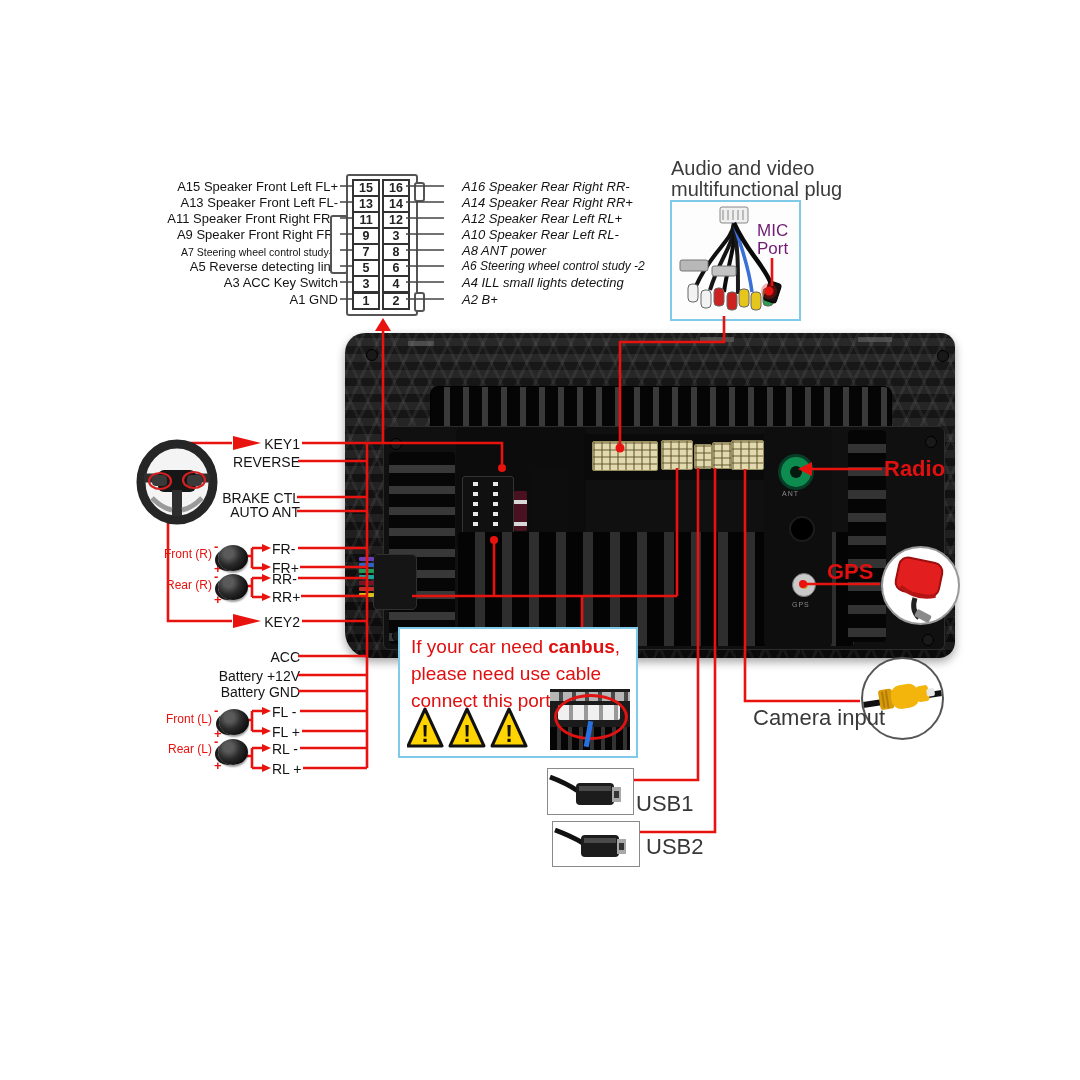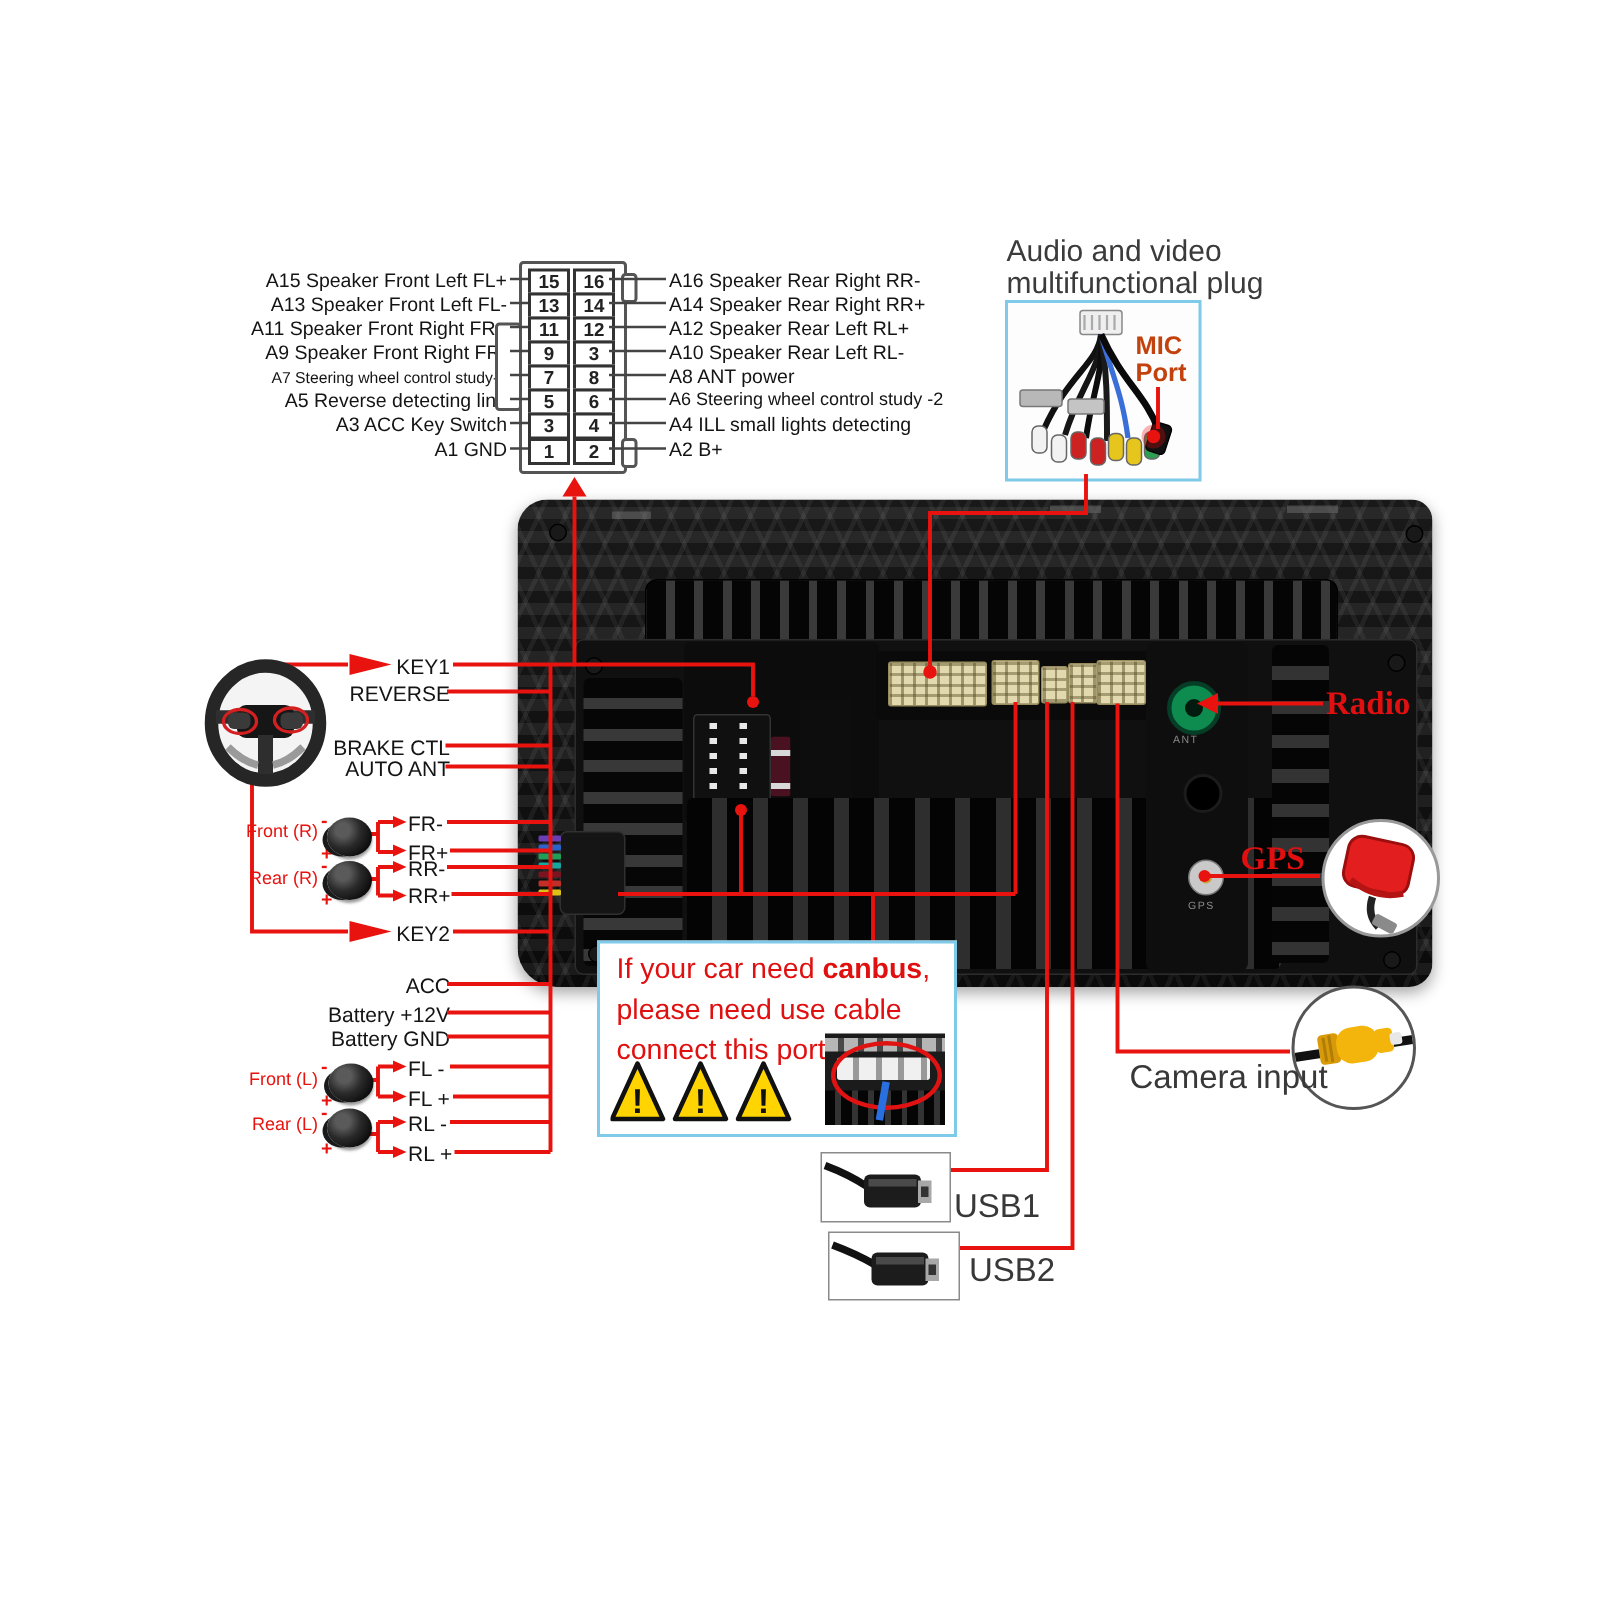--- a/index.html
+++ b/index.html
@@ -8,34 +8,34 @@
   html,body{margin:0;padding:0;background:#fff;}
   #stage{position:relative;width:1080px;height:1080px;background:#fff;overflow:hidden;
          font-family:"Liberation Sans",sans-serif;}
   .a{position:absolute;}
   .t{position:absolute;white-space:nowrap;}
   
   .title{left:0;right:0;top:34px;text-align:center;font-size:62px;font-weight:bold;
          letter-spacing:1px;color:var(--navy);}
   
   .pl{left:96px;width:242px;text-align:right;font-size:13px;color:var(--ink);}
-  .pr{left:446px;font-size:13px;color:var(--ink);}
+  .pr{left:462px;font-size:13px;color:var(--ink);font-style:italic;}
   .pin-cell{position:absolute;width:24px;height:14px;border:2px solid #333;background:#fff;
             font-size:12.5px;font-weight:600;color:#222;text-align:center;line-height:14px;}
   .shell{position:absolute;border:2px solid #555;background:#fff;border-radius:3px;}
   
   .hl{left:60px;width:240px;text-align:right;font-size:14px;color:var(--ink);}
   .hs{left:272px;font-size:14px;color:var(--ink);}
   .spk{width:152px;text-align:right;font-size:12px;color:var(--red);}
   .pm{font-size:13px;font-weight:bold;color:var(--red);}
   
   .avlbl{left:671px;font-size:20px;color:var(--gray-ink);}
-  .red-big{color:#e01010;font-size:22px;font-family:Liberation Serif, serif;}
+  .red-big{color:#e01010;font-size:22px;}
   .gray-big{color:#383838;font-size:22px;}
-  .micl{left:757px;color:#c2410c;font-size:17px;font-weight:bold;}
+  .micl{left:757px;color:#701a75;font-size:17px;font-weight:normal;}
   
   .avbox{left:670px;top:200px;width:127px;height:117px;border:2px solid var(--blue);background:#fdfdfd;}
   .canbox{left:398px;top:627px;width:236px;height:127px;border:2px solid var(--blue);background:#fff;text-align:center;}
   .canline{position:absolute;left:11px;font-size:19px;color:#e01010;white-space:nowrap;}
   .usbbox{border:1.5px solid #8a8a8a;background:#fff;}
   .ball{border-radius:50%;background:#fff;overflow:hidden;}
   
   .unit{left:345px;top:333px;width:610px;height:325px;border-radius:20px 14px 16px 26px;
     background:
       repeating-linear-gradient(115deg, rgba(255,255,255,.06) 0 3px, rgba(255,255,255,0) 3px 16px),

